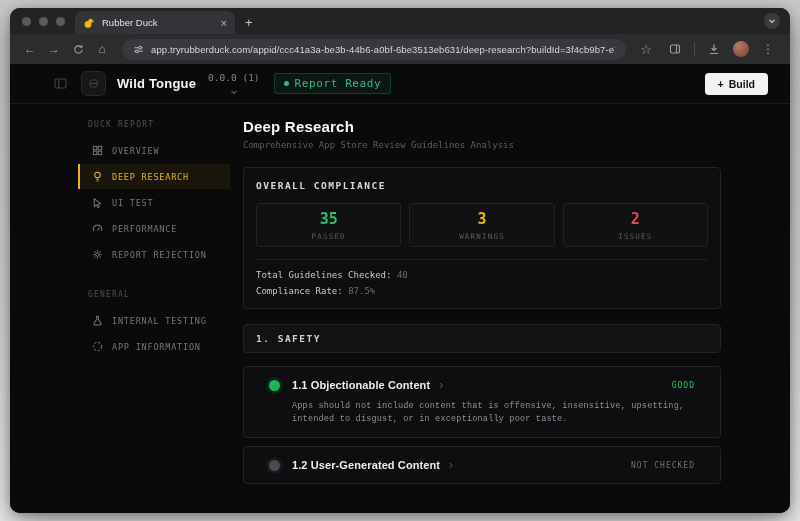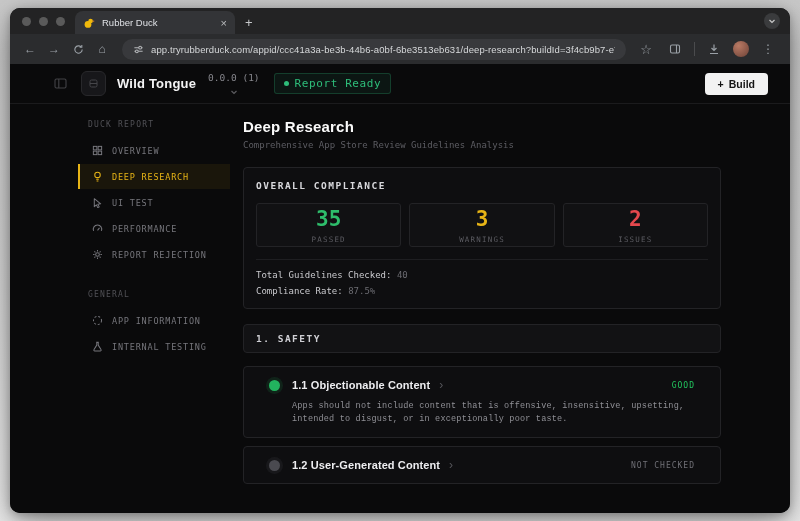--- a/index.html
+++ b/index.html
@@ -91,21 +91,21 @@
     border:1px solid #232326; background:#0e0e10; border-radius:4px;
   }
   .compliance-card { margin-top:17px; padding:12px; }
   .comp-label { font-family:"DejaVu Sans Mono", monospace; font-weight:bold; font-size:9.5px;
     color:#d9d9dd; letter-spacing:1.5px; }
   .stats-row { display:flex; gap:8px; margin-top:12px; }
   .stat-box {
     flex:1; border:1px solid #232326; background:#111113; border-radius:3px; height:44px;
     display:flex; flex-direction:column; align-items:center; justify-content:center;
   }
-  .stat-value { font-family:"DejaVu Sans Mono", monospace; font-weight:bold; font-size:21px; }
+  .stat-value { font-family:"DejaVu Sans Mono", monospace; font-weight:bold; font-size:15px; }
   .stat-value.green { color:#2ebd6b; } .stat-value.yellow { color:#e7b416; } .stat-value.red { color:#e5484d; }
   .stat-label { font-family:"DejaVu Sans Mono", monospace; font-size:7.5px; color:#5c5c62; letter-spacing:1.2px; margin-top:4px; }
   .totals { margin-top:12px; border-top:1px solid #1e1e21; padding-top:10px; }
   .total-line { font-family:"DejaVu Sans Mono", monospace; font-size:9px; color:#c9c9cd; }
   .total-line + .total-line { margin-top:6px; }
   .total-line .val { color:#6b6b71; }
   .section-header {
     margin-top:15px; padding:8px 12px; background:#121214;
     font-family:"DejaVu Sans Mono", monospace; font-weight:bold; font-size:9.5px;
     color:#cfcfd4; letter-spacing:1.5px;
@@ -268,30 +268,30 @@
               <path d="M6 1.2v1.6M6 9.2v1.6M1.2 6h1.6M9.2 6h1.6M2.6 2.6l1.1 1.1M8.3 8.3l1.1 1.1M9.4 2.6L8.3 3.7M3.7 8.3L2.6 9.4" stroke="currentColor" stroke-width="1.1"></path>
             </svg>
           <span class="lbl">REPORT REJECTION</span>
         </div>
 
         <div class="side-gap"></div>
         <div class="side-section-label">GENERAL</div>
 
         <div class="side-item">
           <svg width="11" height="11" viewBox="0 0 12 12">
+              <path d="M4.6 1.5h2.8M5.2 1.5v3l-3 4.8a1 1 0 0 0 .85 1.6h5.9a1 1 0 0 0 .85-1.6l-3-4.8v-3" fill="none" stroke="currentColor" stroke-width="1.1" stroke-linejoin="round"></path>
+            </svg>
+          <span class="lbl">INTERNAL TESTING</span>
+        </div>
+
+        <div class="side-item">
+          <svg width="11" height="11" viewBox="0 0 12 12">
               <circle cx="6" cy="6" r="4.4" fill="none" stroke="currentColor" stroke-width="1.1" stroke-dasharray="2.2 2"></circle>
             </svg>
           <span class="lbl">APP INFORMATION</span>
-        </div>
-
-        <div class="side-item">
-          <svg width="11" height="11" viewBox="0 0 12 12">
-              <path d="M4.6 1.5h2.8M5.2 1.5v3l-3 4.8a1 1 0 0 0 .85 1.6h5.9a1 1 0 0 0 .85-1.6l-3-4.8v-3" fill="none" stroke="currentColor" stroke-width="1.1" stroke-linejoin="round"></path>
-            </svg>
-          <span class="lbl">INTERNAL TESTING</span>
         </div>
       </div>
 
       <div class="main">
         <div class="page-title">Deep Research</div>
         <div class="page-subtitle">Comprehensive App Store Review Guidelines Analysis</div>
 
         <div class="card compliance-card">
           <div class="comp-label">OVERALL COMPLIANCE</div>
           <div class="stats-row">

